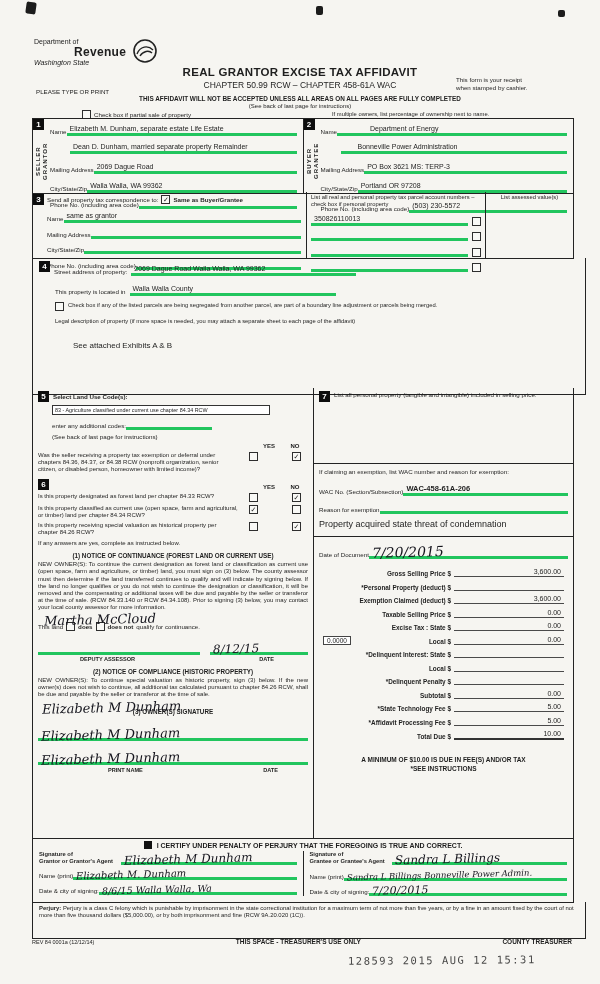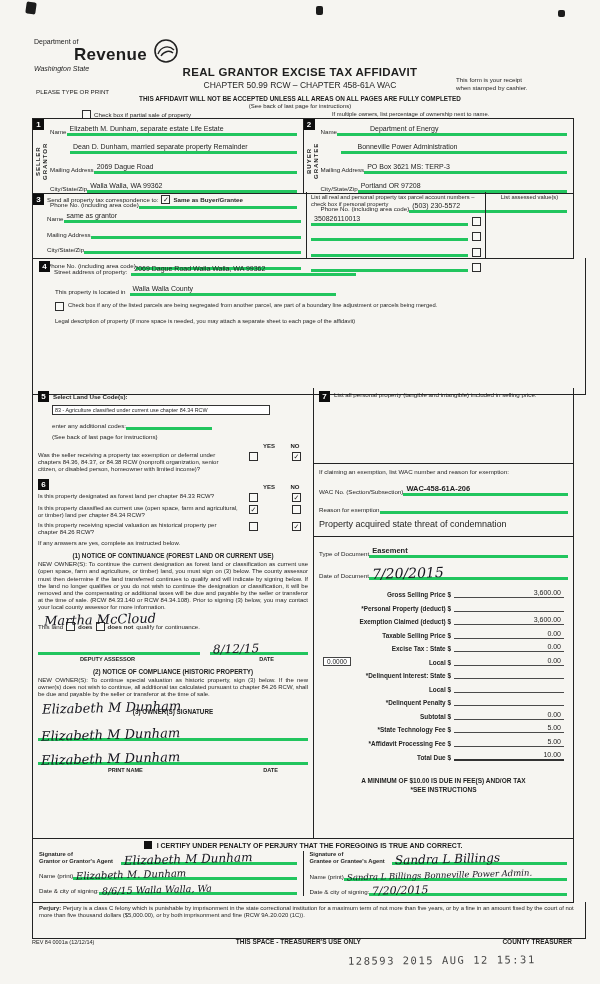--- a/index.html
+++ b/index.html
@@ -39,21 +39,21 @@
 </head>
 <body>
 
 <div class="artifact" style="left:26px;top:2px;width:10px;height:12px;transform:rotate(8deg);"></div>
 <div class="artifact" style="left:316px;top:6px;width:7px;height:9px;"></div>
 <div class="artifact" style="left:558px;top:10px;width:7px;height:7px;"></div>
 
 <div class="abs" style="left:34px;top:38px;display:flex;gap:6px;align-items:flex-start;">
   <div>
     <div style="font-size:7px;">Department of</div>
-    <div class="b" style="font-size:17px;letter-spacing:0.3px;padding-left:40px;">Revenue</div>
+    <div class="b" style="font-size:12px;letter-spacing:0.3px;padding-left:40px;">Revenue</div>
     <div class="i" style="font-size:7px;">Washington State</div>
   </div>
   <span>
     <svg width="26" height="26" viewBox="0 0 26 26">
       <circle cx="13" cy="13" r="11" fill="none" stroke="#222" stroke-width="1.6"></circle>
       <path d="M5,16 C8,8 16,7 21,12 M8,18 C11,13 17,12 20,15" fill="none" stroke="#222" stroke-width="1.4"></path>
     </svg>
   </span>
 </div>
 <div class="abs b ctr" style="left:150px;top:66px;width:300px;font-size:11.5px;letter-spacing:0.3px;">REAL GRANTOR EXCISE TAX AFFIDAVIT</div>
@@ -191,20 +191,21 @@
   <div style="display:flex;align-items:flex-end;gap:4px;margin:5px 0 0 16px;">
     <span class="lbl">This property is located in</span>
     <span class="fill" style="max-width:200px;"><span class="typed">Walla Walla County</span></span>
     <span style="flex:1;"></span>
   </div>
   <div style="display:flex;align-items:flex-start;gap:4px;margin:6px 0 0 16px;">
     <span class="cb"></span>
     <span class="sm wrap">Check box if any of the listed parcels are being segregated from another parcel, are part of a boundary line adjustment or parcels being merged.</span>
   </div>
   <div class="sm" style="margin:7px 0 0 16px;">Legal description of property (if more space is needed, you may attach a separate sheet to each page of the affidavit)</div>
+  <div class="typed" style="margin:16px 0 0 34px;font-size:8px;">See attached Exhibits A &amp; B</div>
 </div>
 
 <div class="abs box" style="left:32px;top:388px;width:540px;height:450px;border-top:none;display:flex;">
 
   <div style="width:270px;border-right:1px solid #232323;padding:3px 5px;position:relative;">
     <div style="display:flex;align-items:center;gap:4px;">
       <div class="secnum">5</div>
       <span class="lbl b">Select Land Use Code(s):</span>
     </div>
     <div style="border:1px solid #333;margin:3px 0 0 14px;width:212px;padding:1px 2px;font-size:5.4px;background:#fff;">83 - Agriculture classified under current use chapter 84.34 RCW</div>
@@ -303,24 +304,20 @@
     <div class="fld" style="margin-top:6px;">
       <span class="lbl">WAC No. (Section/Subsection)</span>
       <span class="fill"><span class="typed b" style="font-size:7.5px;">WAC-458-61A-206</span></span>
     </div>
     <div class="fld" style="margin-top:7px;">
       <span class="lbl">Reason for exemption</span>
       <span class="fill"></span>
     </div>
     <div style="font-size:9px;margin-top:5px;">Property acquired state threat of condemnation</div>
     <div class="divider" style="margin-top:7px;"></div>
-    <div class="fld" style="margin-top:6px;">
-      <span class="lbl">Type of Document</span>
-      <span class="fill"><span class="typed b" style="font-size:7.5px;">Easement</span></span>
-    </div>
     <div class="fld" style="margin-top:10px;">
       <span class="lbl">Date of Document</span>
       <span class="fill"><span class="hand" style="font-size:14px;margin-bottom:-3px;">7/20/2015</span></span>
     </div>
     <div class="frow" style="margin-top:9px;">
         <span class="flabel">Gross Selling Price $</span>
         <span class="famt">3,600.00</span>
       </div>
     <div class="frow">
         <span class="flabel">*Personal Property (deduct) $</span>

